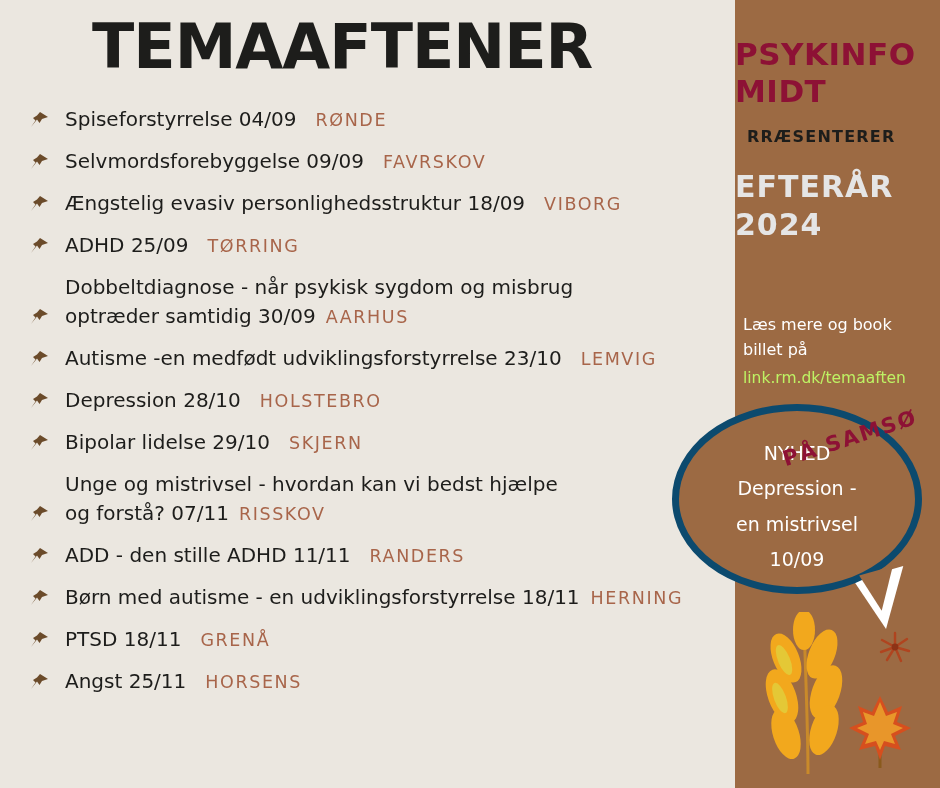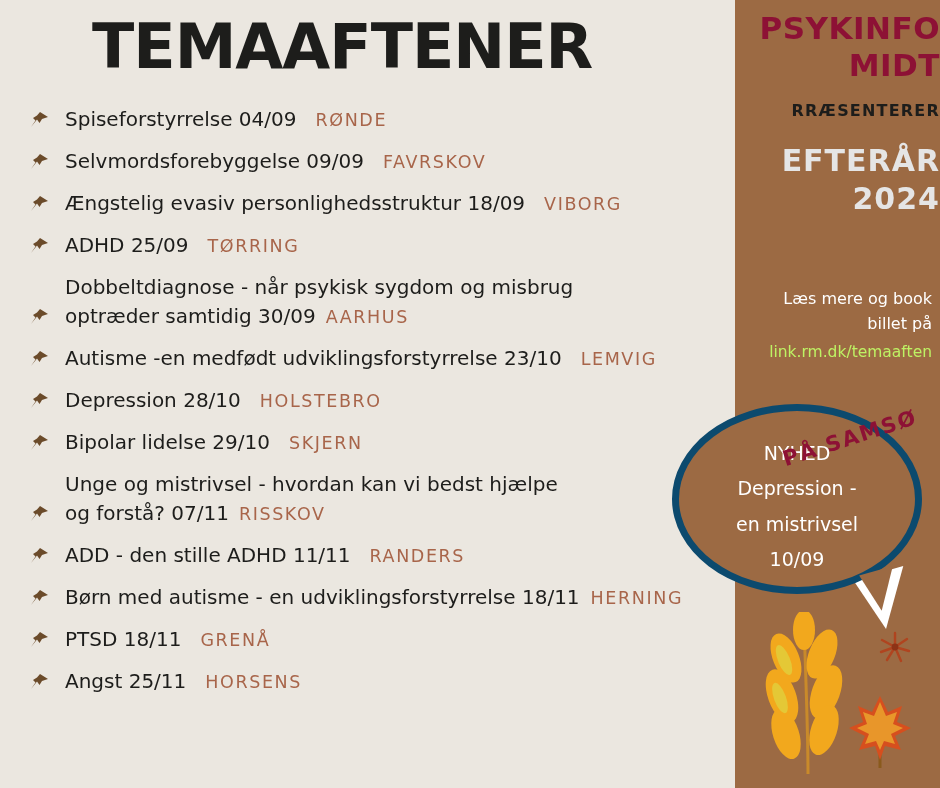--- a/index.html
+++ b/index.html
@@ -25,22 +25,22 @@
     position: absolute;
     top: 0;
     right: 0;
     width: 205px;
     height: 788px;
     background: #9c6a43;
   }
   .sidebar-inner {
     position: absolute;
     top: 0; left: 0; right: 0;
-    text-align: right;
-    padding-top: 10px;
+    text-align: left;
+    padding-top: 36px;
   }
   .brand-line1, .brand-line2 {
     font-family: "DejaVu Sans", sans-serif;
     font-weight: bold;
     color: #8d1135;
     font-size: 31px;
     letter-spacing: 0.5px;
     line-height: 1.18;
   }
   .presents {

